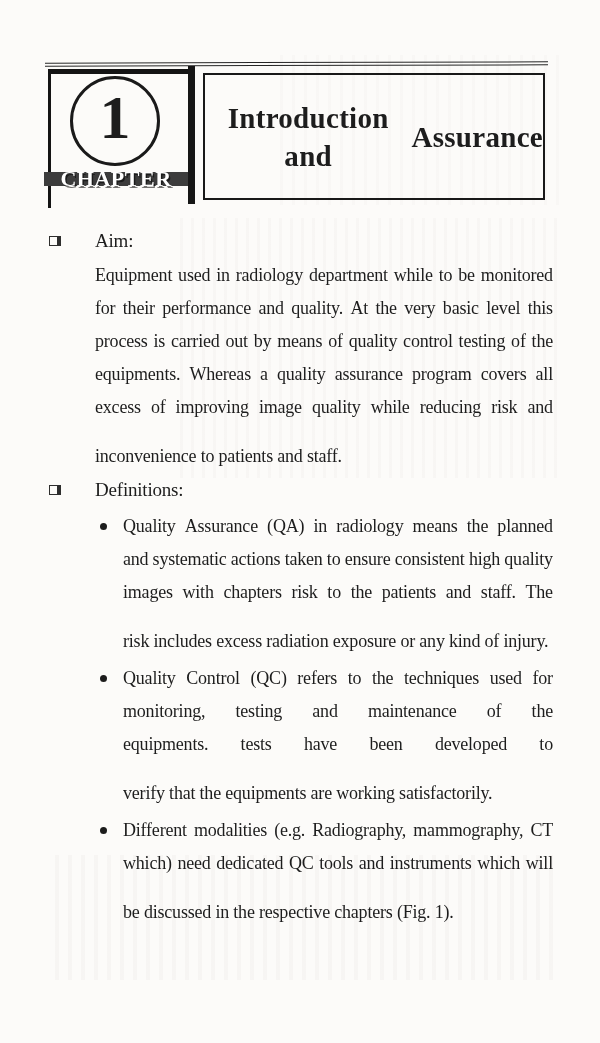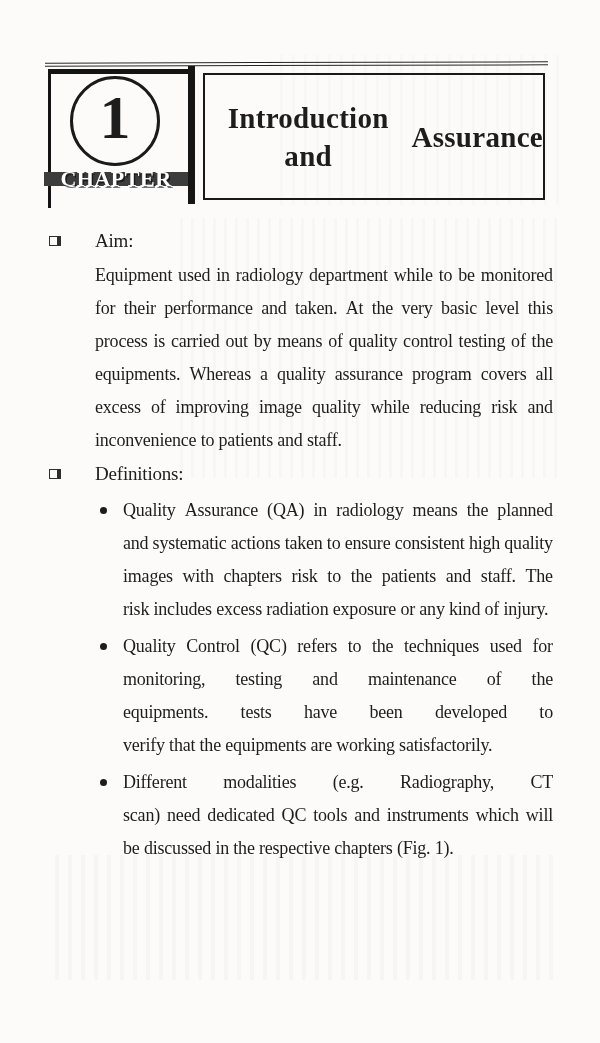--- a/index.html
+++ b/index.html
@@ -56,21 +56,21 @@
   .sq{
     position:absolute;left:1px;top:12px;width:7px;height:8px;
     border:1.5px solid #2e2e2e;border-right-width:4px;box-sizing:content-box;
   }
   .paragraph{padding-left:47px;margin-bottom:0;}
   .bullet-item{position:relative;padding-left:75px;margin-bottom:4px;}
   .heading-row + .bullet-item{margin-top:4px;}
   .dot{position:absolute;left:52px;top:13px;width:7px;height:7px;border-radius:50%;background:#1c1c1c;}
   .line{min-height:33px;}
   .line.j{display:flex;justify-content:space-between;}
-  .line.last{text-align:left;}
+  .line.last{text-align:left;margin-top:16px;}
   b{font-weight:400;}
 </style>
 </head>
 <body>
 
 <div class="page">
   <div class="bleed b3"></div>
   <div class="bleed b1"></div>
   <div class="bleed b2"></div>
 
@@ -101,21 +101,21 @@
             <span>while</span>
             <span>to</span>
             <span>be</span>
             <span>monitored</span>
           </div>
           <div class="line j">
             <span>for</span>
             <span>their</span>
             <span>performance</span>
             <span>and</span>
-            <span>taken.</span>
+            <span>quality.</span>
             <span>At</span>
             <span>the</span>
             <span>very</span>
             <span>basic</span>
             <span>level</span>
             <span>this</span>
           </div>
           <div class="line j">
             <span>process</span>
             <span>is</span>
@@ -222,24 +222,25 @@
           </div>
           <div class="line last"><span>verify that the equipments are working satisfactorily.</span></div>
         </div>
         <div class="bullet-item">
           <span class="dot"></span>
           <div class="line j">
             <span>Different</span>
             <span>modalities</span>
             <span>(e.g.</span>
             <span>Radiography,</span>
+            <span>mammography,</span>
             <span>CT</span>
           </div>
           <div class="line j">
-            <span>scan)</span>
+            <span>which)</span>
             <span>need</span>
             <span>dedicated</span>
             <span>QC</span>
             <span>tools</span>
             <span>and</span>
             <span>instruments</span>
             <span>which</span>
             <span>will</span>
           </div>
           <div class="line last"><span>be discussed in the respective chapters </span><b>(Fig. 1)</b><span>.</span></div>

